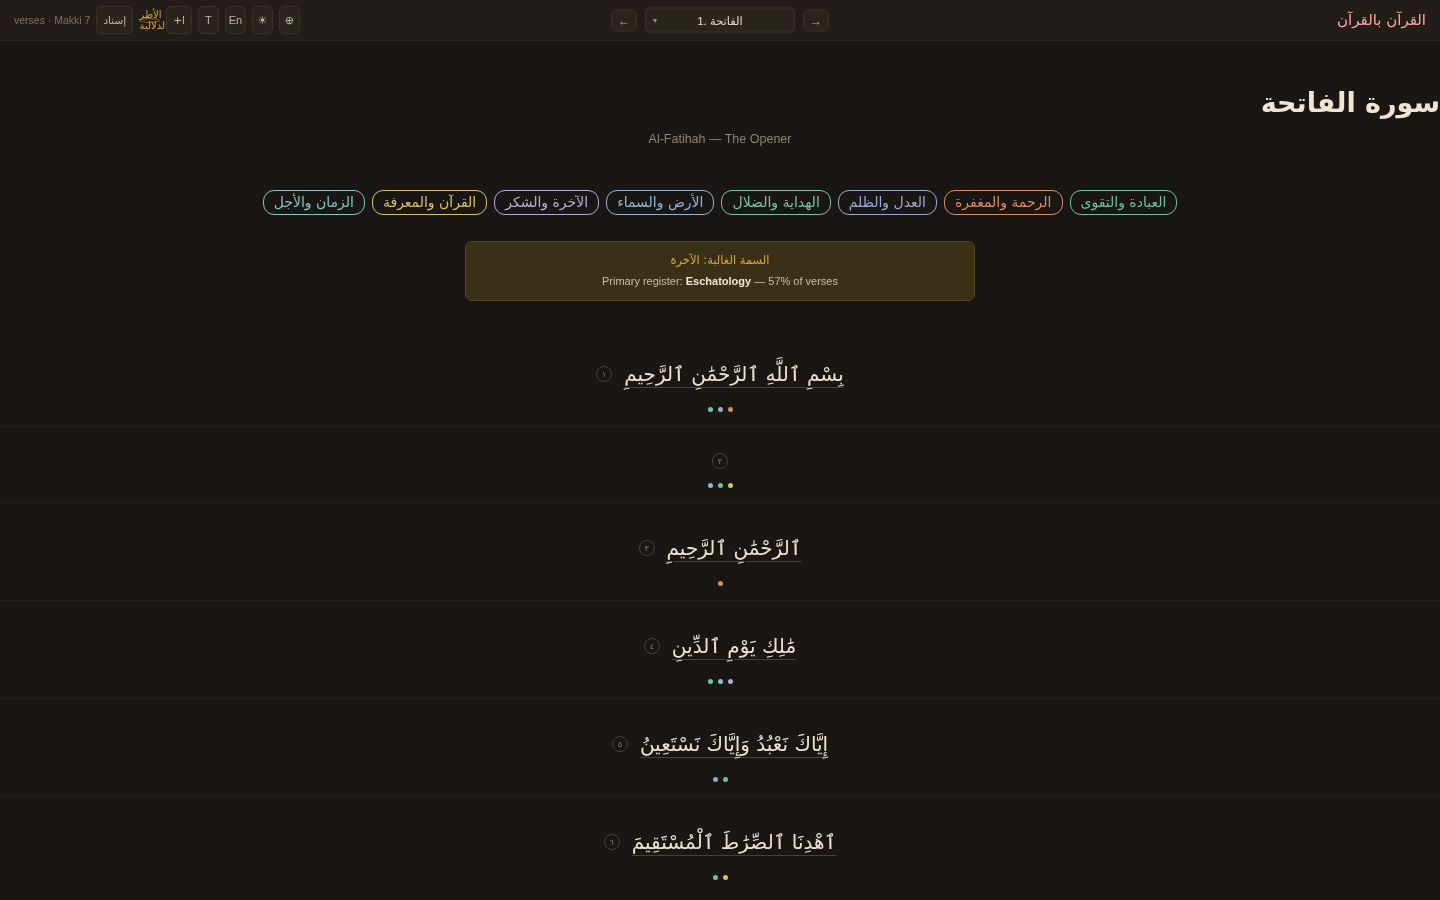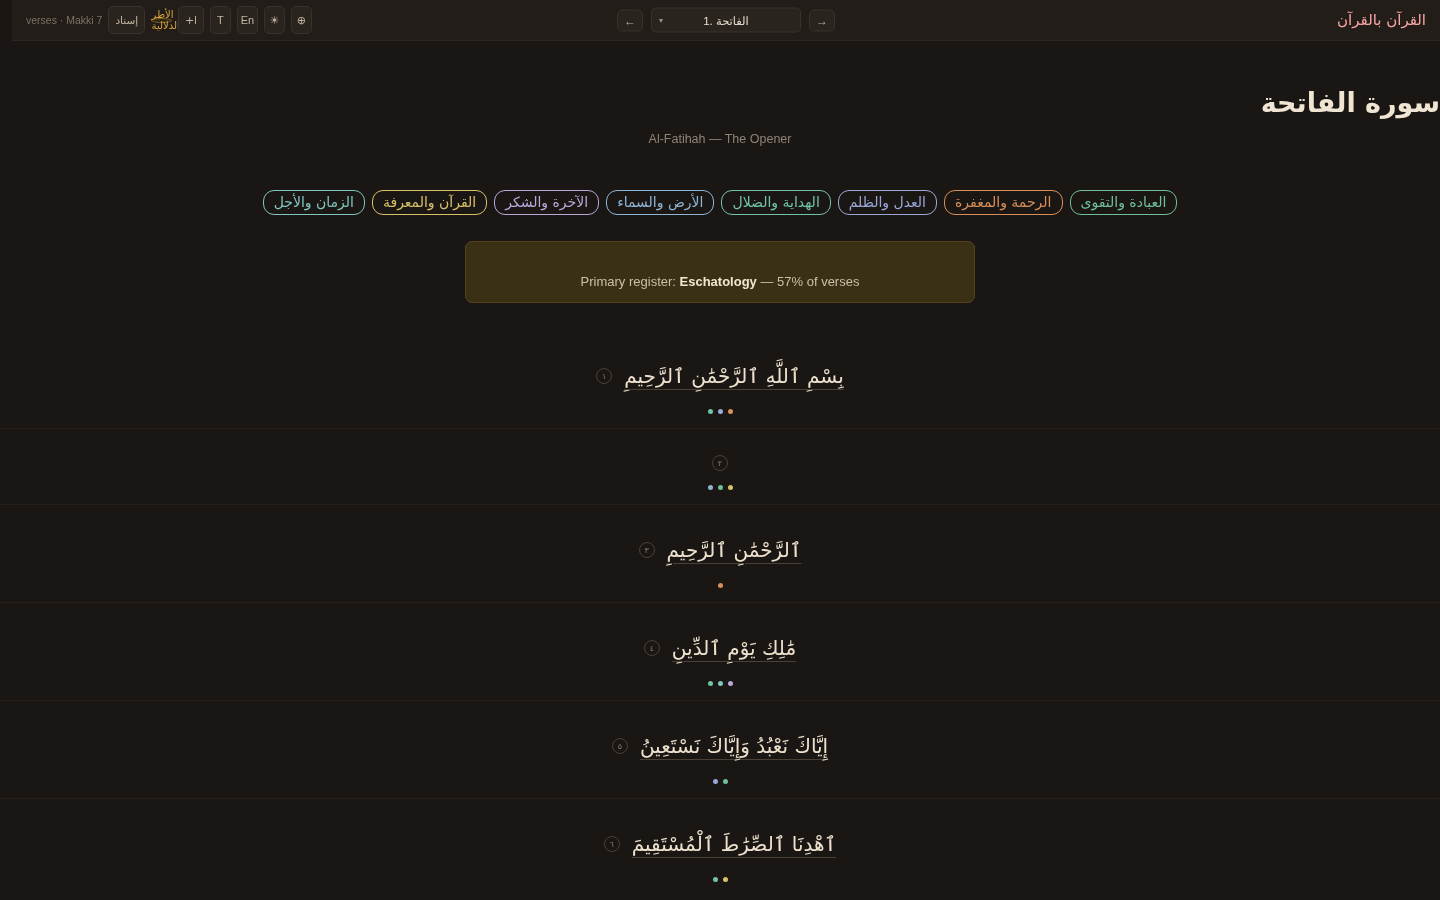--- a/index.html
+++ b/index.html
@@ -7,21 +7,21 @@
     margin: 0; padding: 0;
     width: 1440px; height: 900px;
     background: #1a1613;
     font-family: "Liberation Sans", sans-serif;
     overflow: hidden;
   }
   body { position: relative; }
 
   
   .topbar {
-    position: absolute; top: 0; left: 12px; right: 0; height: 41px;
+    position: absolute; top: 0; left: 0; right: 0; height: 41px;
     background: #221d18;
     border-bottom: 1px solid #2e2721;
     display: flex; align-items: center;
     direction: rtl;
   }
   .brand {
     position: absolute; right: 14px; top: 50%; transform: translateY(-50%);
     color: #fca5a5; font-size: 15px; letter-spacing: .5px;
     font-family: "DejaVu Sans", sans-serif;
   }
@@ -103,21 +103,21 @@
 
   .register-box {
     width: 510px; margin: 26px auto 0;
     background: #3a3016; border: 1px solid #564318; border-radius: 7px;
     padding: 11px 10px 13px; text-align: center;
   }
   .register-title {
     color: #d9a441; font-size: 11.5px; font-family: "DejaVu Sans", sans-serif;
   }
   .register-sub {
-    color: #cdbfa9; font-size: 13px; margin-top: 21px; direction: ltr;
+    color: #cdbfa9; font-size: 11px; margin-top: 8px; direction: ltr;
     font-family: "Liberation Sans", sans-serif;
   }
   .register-sub b { color: #f2e6d2; }
 
   .verses { margin-top: 28px; }
   .verse-row {
     border-top: 1px solid #272019;
     padding: 26px 0 14px;
     position: relative;
   }
@@ -181,20 +181,21 @@
       <div class="chip" style="border-color: rgb(217, 143, 90); color: rgb(217, 143, 90);">الرحمة والمغفرة</div>
       <div class="chip" style="border-color: rgb(154, 168, 216); color: rgb(154, 168, 216);">العدل والظلم</div>
       <div class="chip" style="border-color: rgb(114, 196, 168); color: rgb(114, 196, 168);">الهداية والضلال</div>
       <div class="chip" style="border-color: rgb(143, 181, 214); color: rgb(143, 181, 214);">الأرض والسماء</div>
       <div class="chip" style="border-color: rgb(185, 169, 216); color: rgb(185, 169, 216);">الآخرة والشكر</div>
       <div class="chip" style="border-color: rgb(217, 193, 106); color: rgb(217, 193, 106);">القرآن والمعرفة</div>
       <div class="chip" style="border-color: rgb(127, 198, 192); color: rgb(127, 198, 192);">الزمان والأجل</div>
     </div>
 
   <div class="register-box">
+    <div class="register-title">السمة الغالبة: الآخرة</div>
     <div class="register-sub">
       <span>Primary register: </span><b>Eschatology</b><span> — 57% of verses</span>
     </div>
   </div>
 
   <div class="verses">
       <div class="verse-row">
         <div class="verse-line">
           <div class="verse-text">بِسْمِ ٱللَّهِ ٱلرَّحْمَٰنِ ٱلرَّحِيمِ</div>
           <div class="verse-num">١</div>

